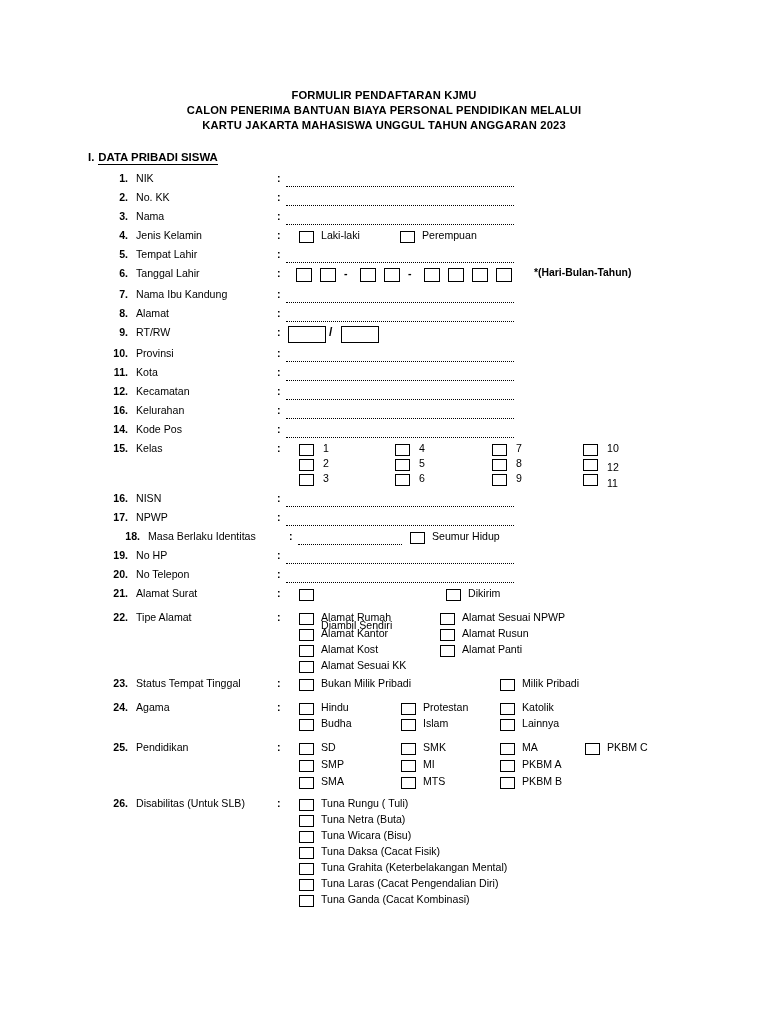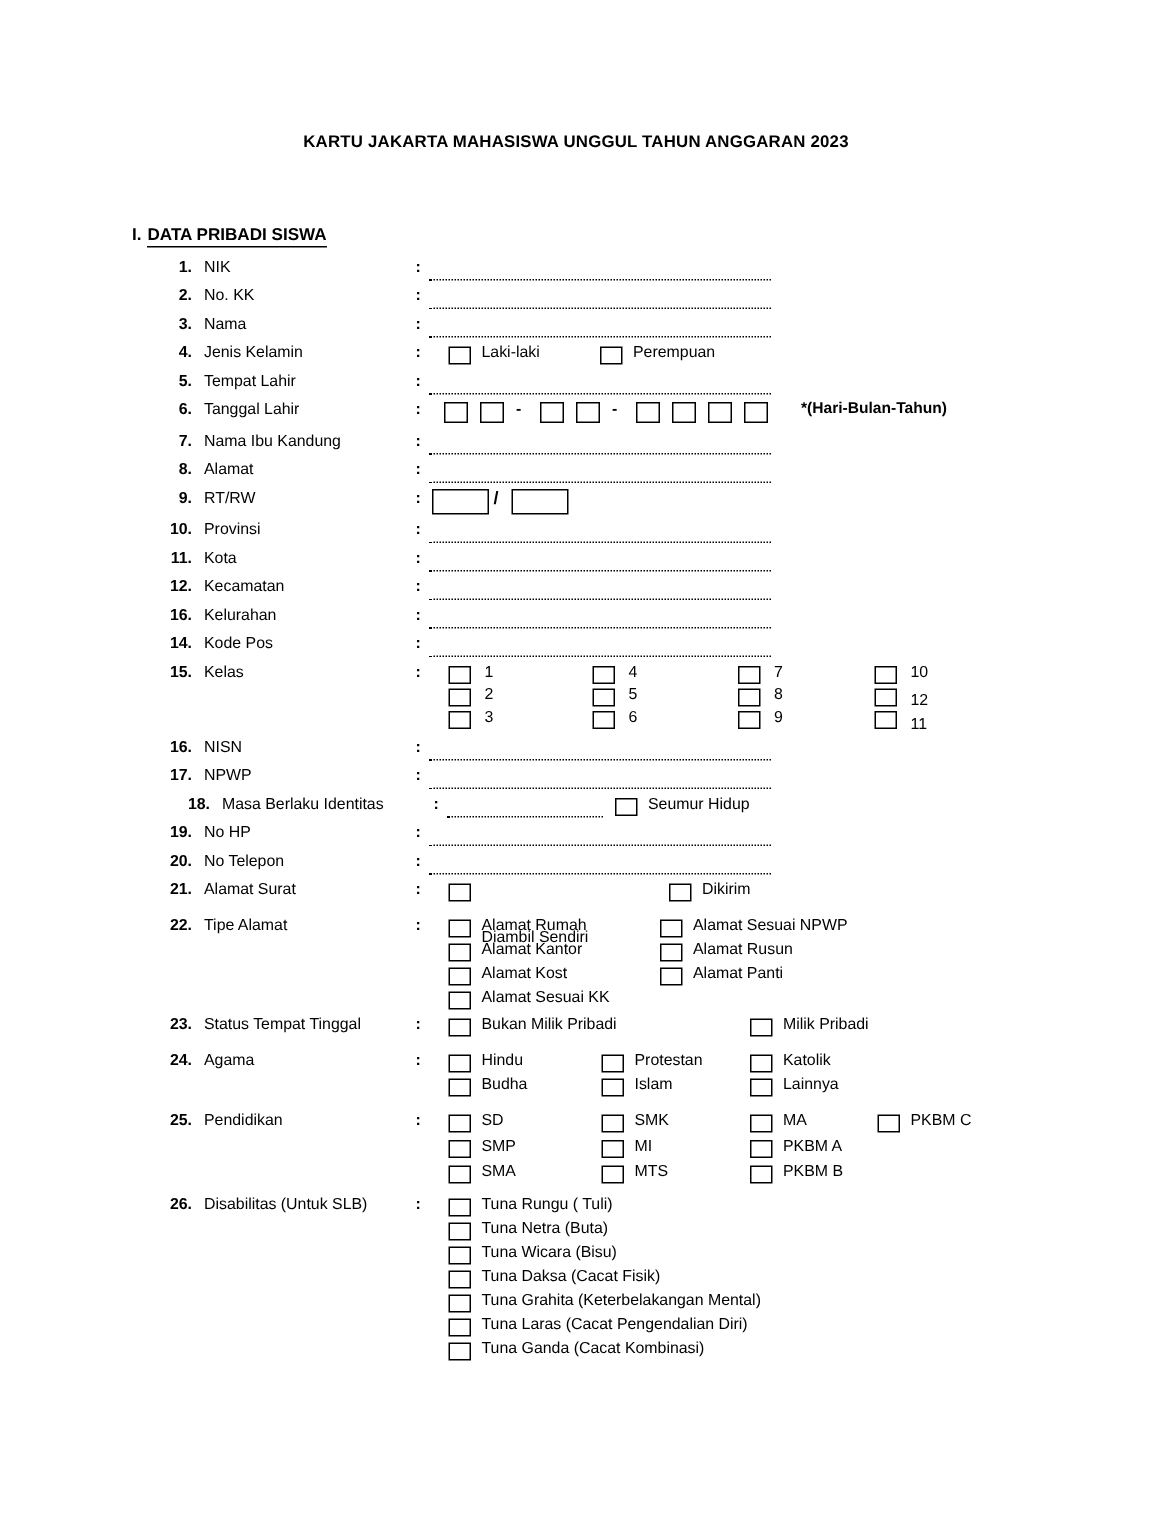--- a/index.html
+++ b/index.html
@@ -149,20 +149,22 @@
     font-size: 12px;
     font-weight: bold;
   }
 </style>
 </head>
 <body>
 
 <div class="page">
 
   <div class="title-block">
+    <div class="title-line">FORMULIR PENDAFTARAN KJMU</div>
+    <div class="title-line">CALON PENERIMA BANTUAN BIAYA PERSONAL PENDIDIKAN MELALUI</div>
     <div class="title-line">KARTU JAKARTA MAHASISWA UNGGUL TAHUN ANGGARAN 2023</div>
   </div>
 
   <div class="section-heading">
     <span class="sec-num">I.</span><span class="sec-title">DATA PRIBADI SISWA</span>
   </div>
 
   <div class="form-area">
 
     <div class="row" style="height:19px;">

